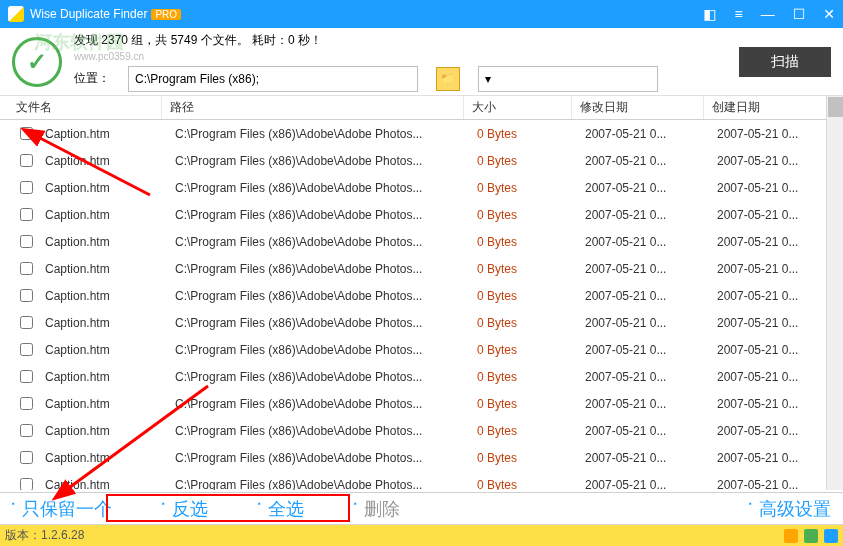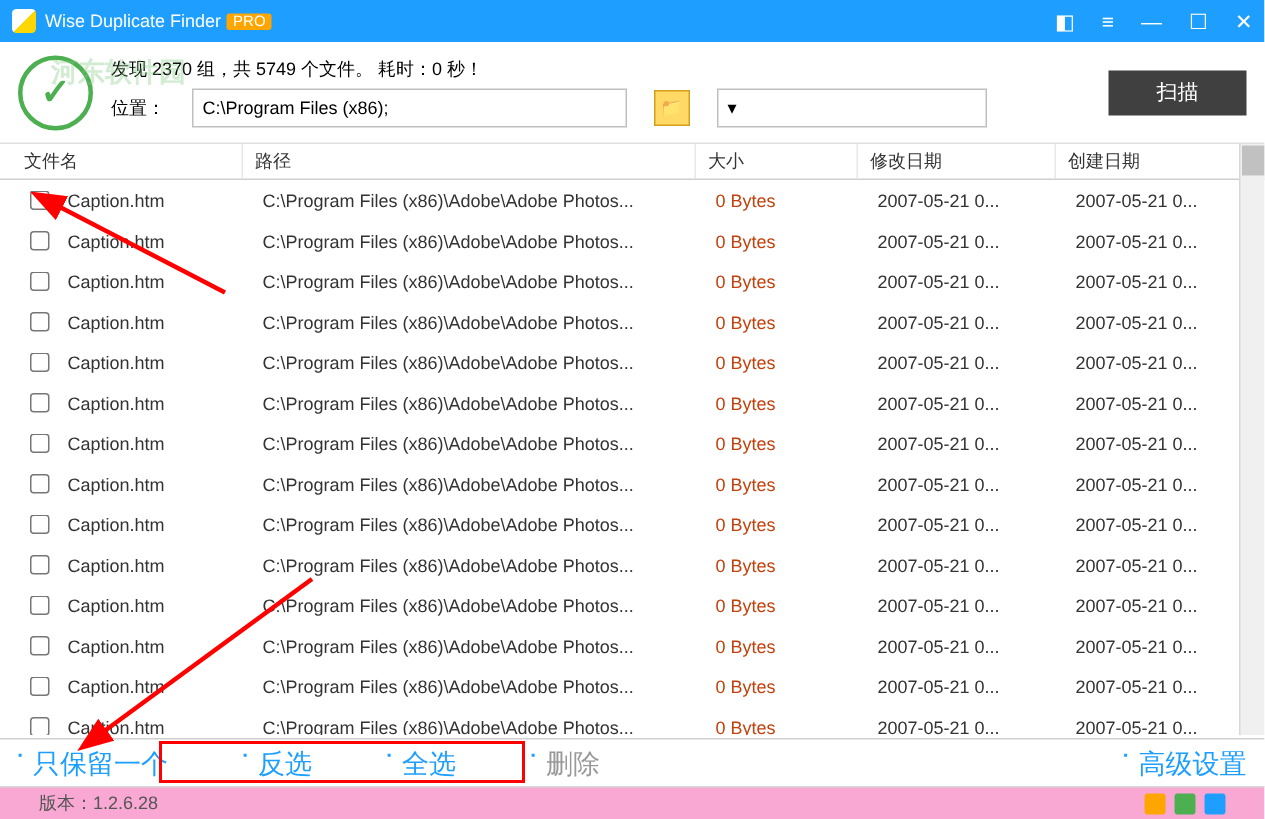--- a/index.html
+++ b/index.html
@@ -33,21 +33,21 @@
 .row-item .sz{width:108px;color:#c2410c;}
 .row-item .md{width:132px;color:#333}
 .row-item .cr{color:#333}
 .scrollbar{position:absolute;right:0;top:96px;width:17px;height:394px;background:#f0f0f0;border-left:1px solid #d8d8d8}
 .scrollbar .thumb{width:15px;height:20px;background:#c1c1c1;margin:1px auto}
 .footer{position:absolute;bottom:22px;left:0;right:0;height:32px;border-top:1px solid #d0d0d0;display:flex;align-items:center;padding:0 12px;background:#fff}
 .footer .link{color:#1e9fff;margin-right:50px;cursor:pointer;font-size:18px;position:relative;padding-left:10px}
 .footer .link::before{content:"▪";position:absolute;left:0;color:#1e9fff;font-size:8px;top:2px}
 .footer .del{color:#999}
 .footer .adv{margin-left:auto;margin-right:0}
-.status-bar{position:absolute;bottom:0;left:0;right:0;height:22px;background:#f9a8d4;border-top:1px solid #d8d8d8;display:flex;align-items:center;padding:0 26px;font-size:11px;color:#555}
+.status-bar{position:absolute;bottom:0;left:0;right:0;height:22px;background:#fde047;border-top:1px solid #d8d8d8;display:flex;align-items:center;padding:0 5px;font-size:11px;color:#555}
 .status-bar .icons{margin-left:auto;display:flex;gap:6px}
 .status-bar .ic{width:14px;height:14px;border-radius:2px}
 .redbox{position:absolute;border:2px solid red;pointer-events:none}
 .arrow{position:absolute;pointer-events:none}
 .arrow svg{overflow:visible}
 </style>
 </head>
 <body>
 
 <div class="titlebar">
@@ -63,20 +63,21 @@
   </div>
 </div>
 
 <div class="header">
   <div class="icon"></div>
   <div class="info">
     <div style="position:relative">
       <div class="status">发现 2370 组，共 5749 个文件。  耗时：0 秒！</div>
       <div style="position:absolute;top:-2px;left:-40px;color:#7fc97f;font-size:18px;opacity:.35;font-weight:bold">河东软件园</div>
     </div>
+    <div class="watermark2">www.pc0359.cn</div>
     <div class="row">
       <span class="loc-label">位置：</span>
       <input class="path-input" value="C:\Program Files (x86);" style="">
       <div class="folder-btn">
         <span style="color:#8b6914">📁</span>
       </div>
       <div class="match-select">
         <span>▾</span>
       </div>
     </div>

